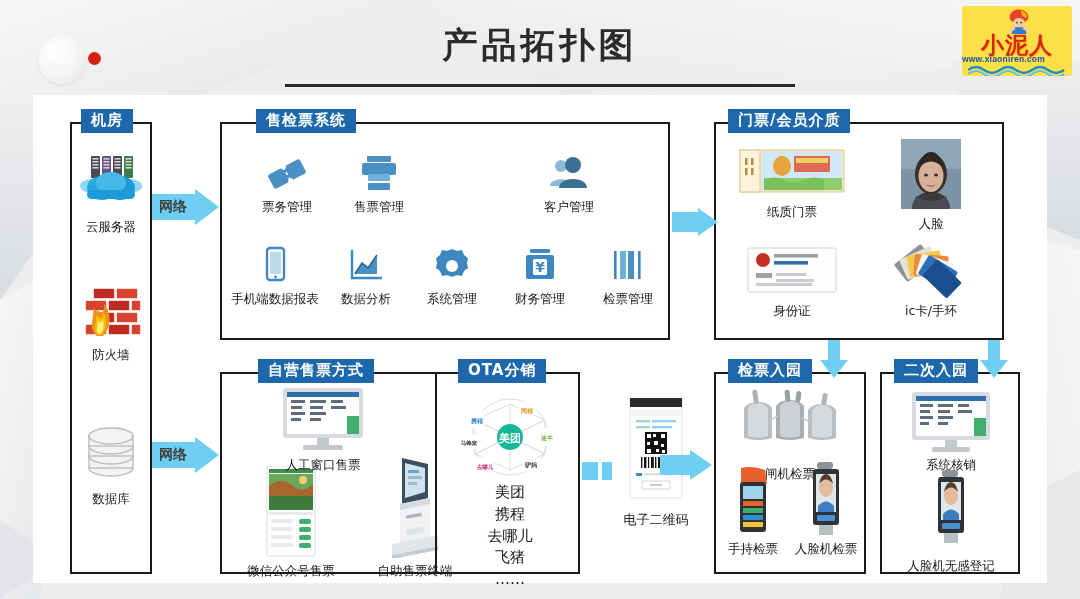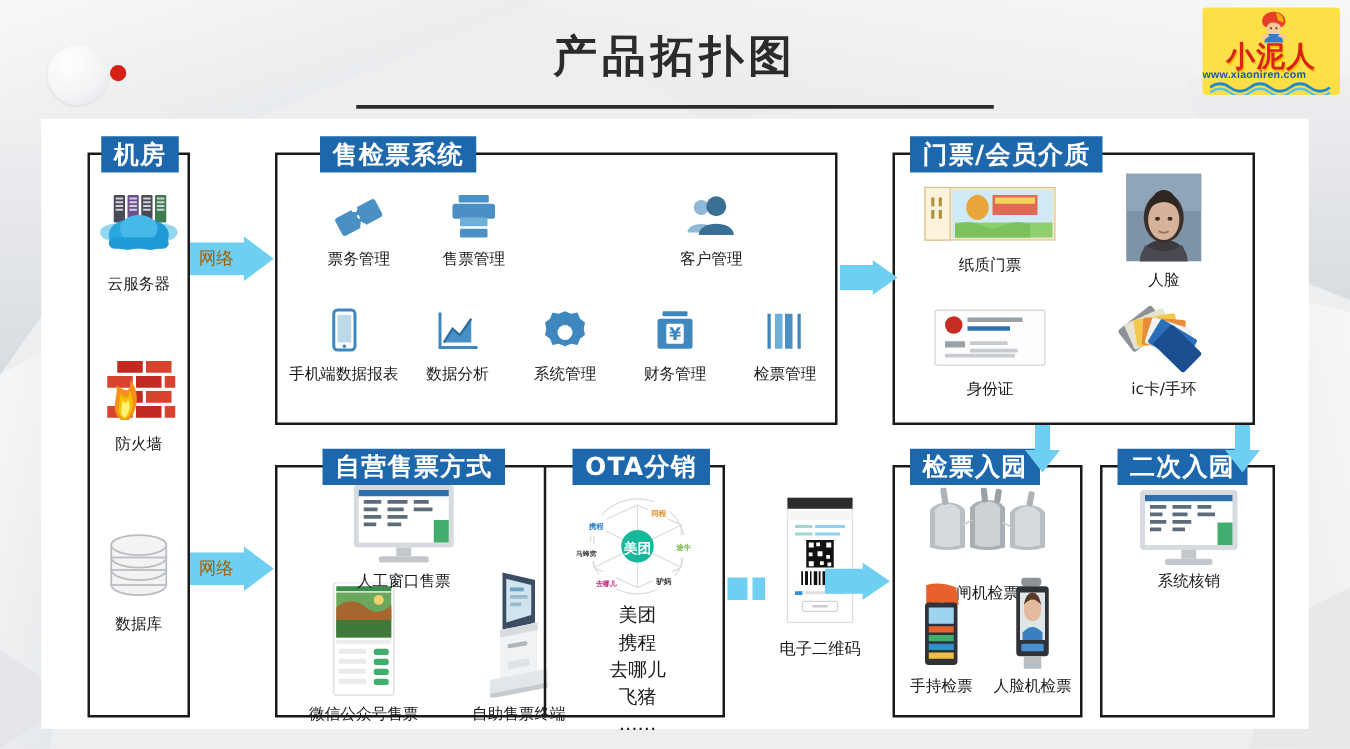--- a/index.html
+++ b/index.html
@@ -76,21 +76,21 @@
 
   
   .box {
     position: absolute;
     border: 2px solid #1a1a1a;
     background: #ffffff;
   }
   .box-tag {
     position: absolute; top: -15px;
     background: #1d68ac; color: #ffffff;
-    font-size: 20px; font-weight: bold;
+    font-size: 15px; font-weight: bold;
     padding: 4px 10px 5px 10px;
     letter-spacing: 1px;
     white-space: nowrap;
     line-height: 1;
     font-family: "DejaVu Sans", "Liberation Sans", sans-serif;
     z-index: 4;
   }
 
   .item-label {
     font-size: 12.5px; color: #1a1a1a; text-align: center;
@@ -103,21 +103,21 @@
   
   .arrow-right {
     position: absolute; z-index: 6;
     display: flex; align-items: center;
   }
   .arrow-right .shaft {
     background: #6ecff2; height: 100%;
   }
   .arrow-label {
     position: absolute; z-index: 7;
-    font-size: 14px; font-weight: normal; color: #a16207;
+    font-size: 14px; font-weight: bold; color: #404040;
     font-family: "DejaVu Sans", "Liberation Sans", sans-serif;
     white-space: nowrap;
   }
   .arrow-down { position: absolute; z-index: 6; }
 
   .sec-list {
     font-size: 15px; color: #1a1a1a; line-height: 1.45;
     text-align: center; font-weight: 500;
     font-family: "DejaVu Sans", "Liberation Sans", sans-serif;
   }
@@ -690,13 +690,26 @@
         <rect x="50" y="14" width="11" height="3"></rect>
           <rect x="50" y="20" width="14" height="3"></rect>
       </g>
       <rect x="66" y="28" width="12" height="18" fill="#3fae6e"></rect>
       <rect x="37" y="50" width="12" height="7" fill="#c4c8cd"></rect>
       <rect x="24" y="57" width="38" height="5" rx="2" fill="#c4c8cd"></rect>
     </svg>
     <div class="item-label" style="margin-top:4px">系统核销</div>
   </div>
 
+  <div class="cell" style="left:6px;top:96px;width:126px">
+    <svg class="icon" width="38" height="74" viewBox="0 0 38 74">
+      <rect x="10" y="0" width="16" height="7" rx="3" fill="#8e9398"></rect>
+      <rect x="6" y="7" width="26" height="56" rx="3" fill="#2f3338"></rect>
+      <rect x="9" y="12" width="20" height="38" fill="#dfe6ea"></rect>
+      <ellipse cx="19" cy="26" rx="7" ry="9" fill="#e4bb9d"></ellipse>
+      <path d="M12 22 q7 -9 14 0 q-2 -10 -7 -10 q-5 0 -7 10 Z" fill="#5a3b2b"></path>
+      <path d="M11 44 q8 -9 16 0 v6 h-16 Z" fill="#3a7fbf"></path>
+      <rect x="10" y="53" width="18" height="6" rx="1" fill="#4a8fcf"></rect>
+      <rect x="12" y="63" width="14" height="10" fill="#b9bec3"></rect>
+    </svg>
+    <div class="item-label" style="margin-top:14px">人脸机无感登记</div>
+  </div>
 </div>
 
 </body></html>

